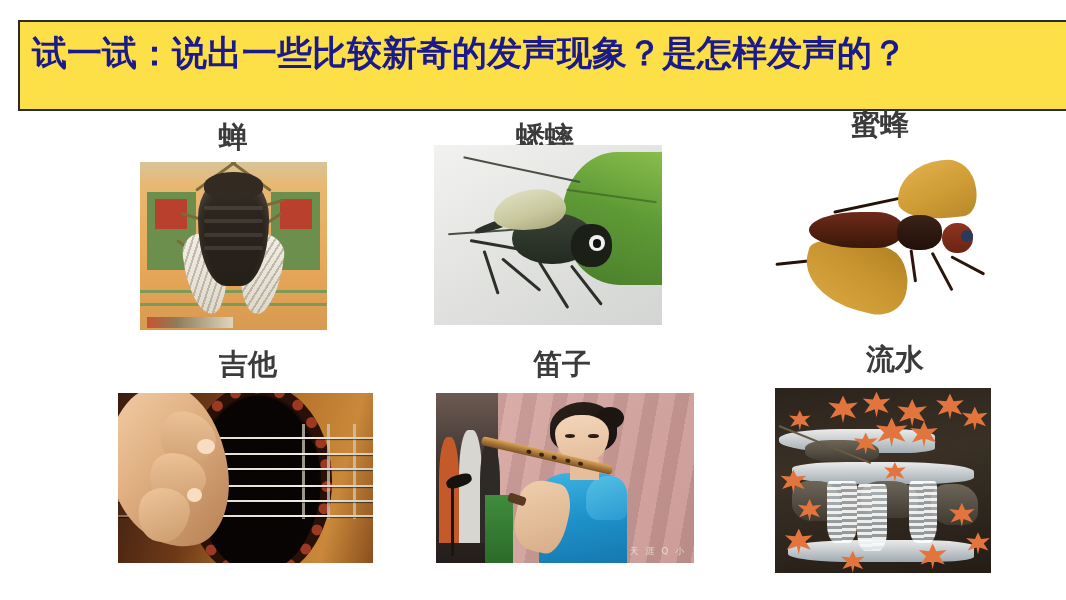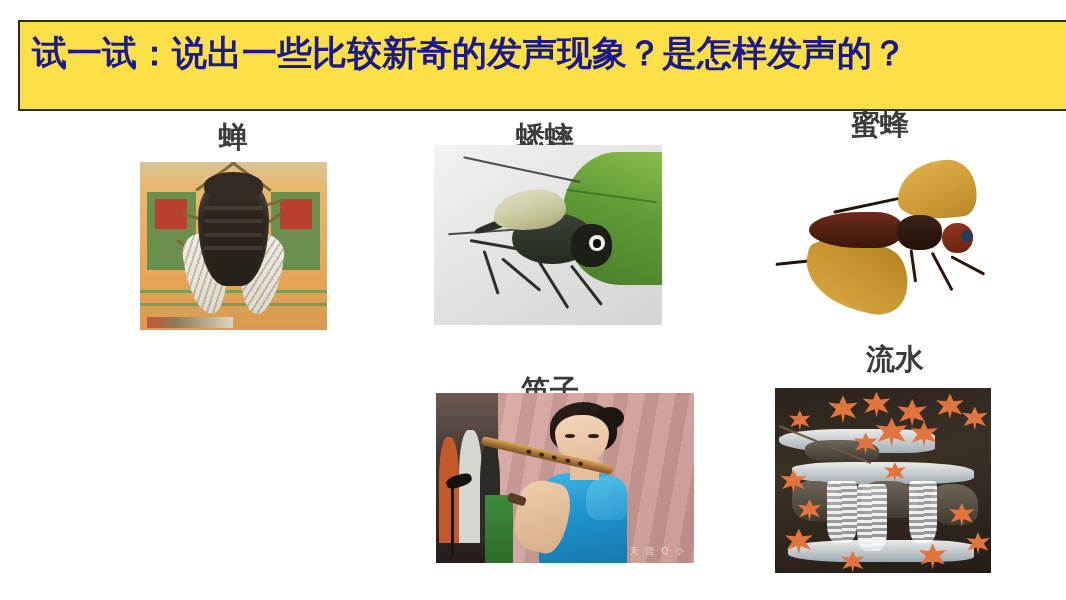--- a/index.html
+++ b/index.html
@@ -652,23 +652,50 @@
       <div class="cri-leg" style="left:60%; top:66%; width:22%; transform:rotate(52deg);"></div>
       <div class="cri-leg" style="left:18%; top:46%; width:26%; height:8px; transform:rotate(-18deg); border-radius:40%;"></div>
 
       <div class="cri-body"></div>
       <div class="cri-wingpad"></div>
       <div class="cri-head"></div>
       <div class="cri-eye"></div>
     </div>
   </div>
 
+  <div class="item" style="left:118px; top:345px; width:260px; height:230px;">
+    <div class="item-label" style="left:0; top:0; width:260px;">吉他</div>
+
+    <div class="photo" style="left:0px; top:48px; width:255px; height:170px;">
+      <div class="gt-bg"></div>
+      <div class="gt-rosette"></div>
+      <div class="gt-hole"></div>
+
+      <div class="gt-fret" style="left:72%;"></div>
+      <div class="gt-fret" style="left:82%;"></div>
+      <div class="gt-fret" style="left:92%;"></div>
+
+      <div class="gt-string" style="top:26%;"></div>
+      <div class="gt-string" style="top:35%;"></div>
+      <div class="gt-string" style="top:44%;"></div>
+      <div class="gt-string" style="top:54%;"></div>
+      <div class="gt-string" style="top:63%;"></div>
+      <div class="gt-string" style="top:72%;"></div>
+
+      <div class="gt-hand"></div>
+      <div class="gt-finger" style="left:16%; top:12%; width:22%; height:30%; transform:rotate(32deg);"></div>
+      <div class="gt-finger" style="left:12%; top:36%; width:22%; height:30%; transform:rotate(22deg);"></div>
+      <div class="gt-finger" style="left:8%; top:56%; width:20%; height:32%; transform:rotate(10deg);"></div>
+      <div class="gt-nail" style="left:31%; top:27%; width:7%; height:9%;"></div>
+      <div class="gt-nail" style="left:27%; top:56%; width:6%; height:8%;"></div>
+    </div>
+  </div>
 
   <div class="item" style="left:420px; top:345px; width:260px; height:230px;">
-    <div class="item-label" style="left:0; top:0; width:260px;margin-top:26px;">笛子</div>
+    <div class="item-label" style="left:12px; top:0; width:260px;">笛子</div>
 
     <div class="photo" style="left:16px; top:48px; width:258px; height:170px;">
       <div class="fl-bg"></div>
       <div class="fl-curtain"></div>
       <div class="fl-darkleft"></div>
       <div class="fl-crowd-a"></div>
       <div class="fl-crowd-b"></div>
       <div class="fl-crowd-c"></div>
       <div class="fl-green"></div>
       <div class="fl-micstand"></div>

